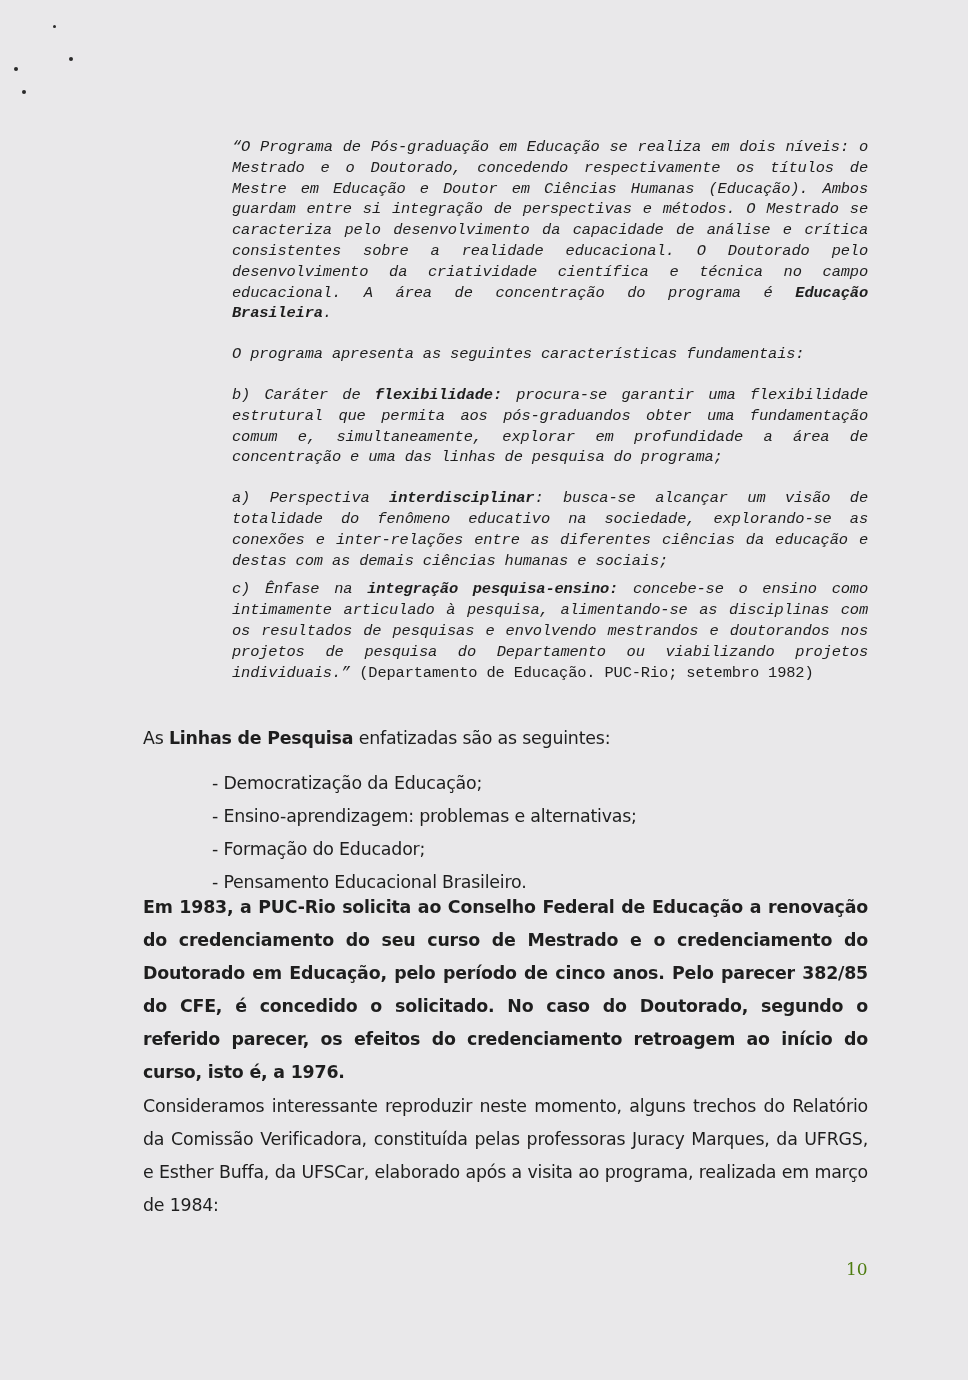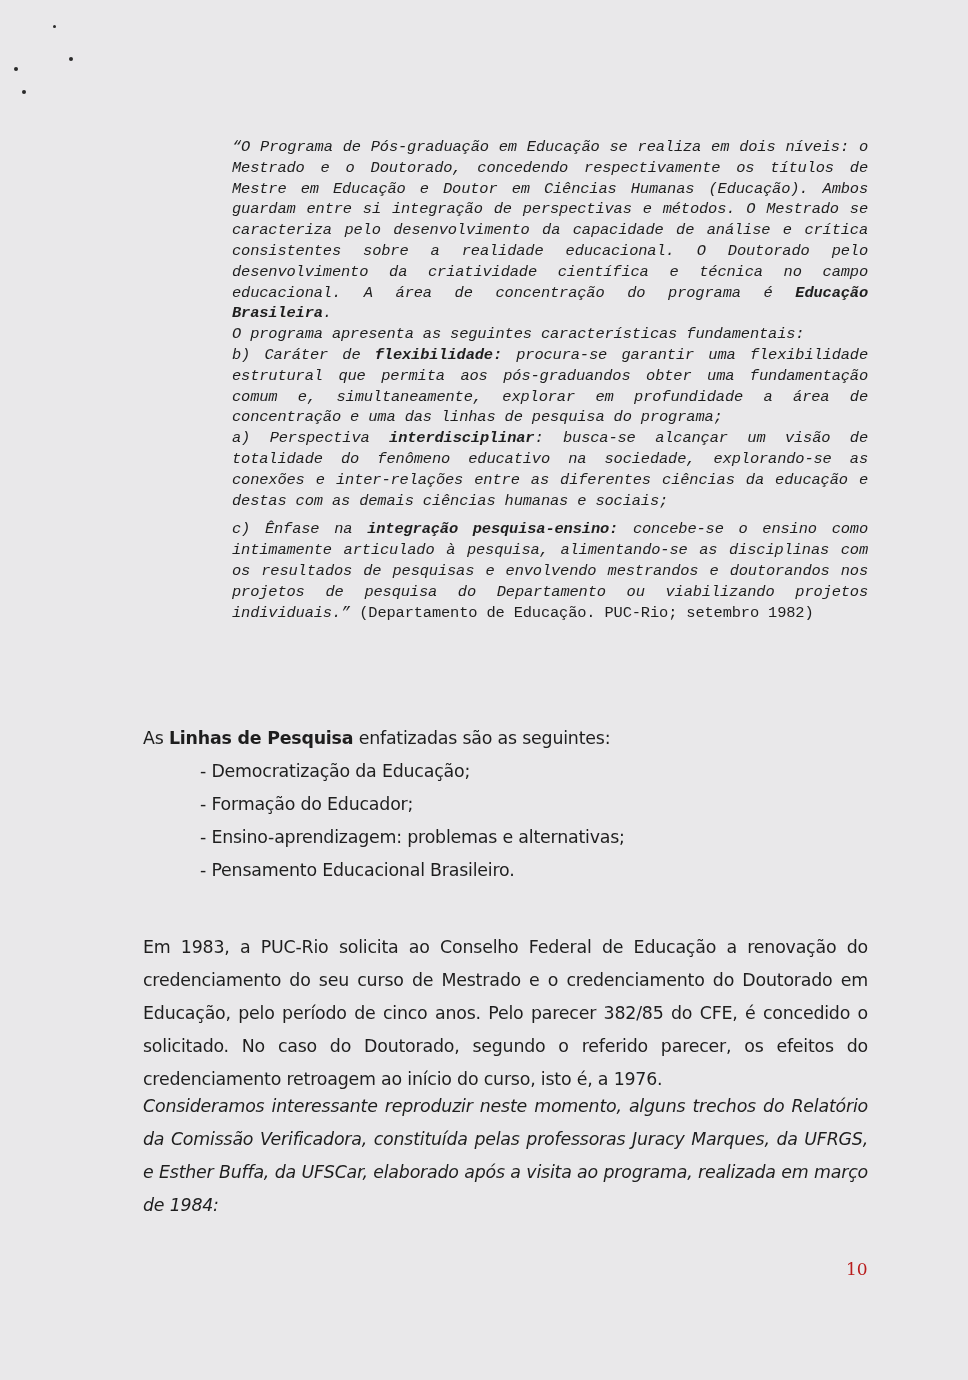--- a/index.html
+++ b/index.html
@@ -31,21 +31,21 @@
       font-size: 15.4px;
       line-height: 20.8px;
       text-align: justify;
       font-family: "DejaVu Sans", sans-serif;
       letter-spacing: -0.15px;
     }
     .quote-block p {
       margin: 0;
       font-family: Liberation Mono, monospace;
     }
-    .quote-block p.gap-lg { }
+    .quote-block p.gap-lg { margin-top: 20px; }
     .quote-block p.gap-md { margin-top: 8px; }
     .quote-block b { font-weight: bold; }
     .quote-block .upright { font-style: normal; }
 
     .main {
       position: absolute;
       left: 143px;
       width: 725px;
       font-size: 17.4px;
       line-height: 33px;
@@ -53,34 +53,34 @@
       letter-spacing: -0.2px;
     }
     .main p { margin: 0; text-align: justify; }
     .lines-intro { top: 722px; }
     .lines-list {
       position: absolute;
       left: 200px;
       top: 755px;
       font-size: 17.4px;
       line-height: 33px;
-      margin: 0;
+      margin: 12px;
       padding: 0;
       list-style: none;
       letter-spacing: -0.2px;
     }
-    .para-1983 { top: 931px; }
-    .para-consider { top: 1090px; font-style: italic; }
+    .para-1983 { top: 891px; font-weight: bold; }
+    .para-consider { top: 1090px; }
     .page-number {
       position: absolute;
       left: 846px;
       top: 1259px;
       font-family: "DejaVu Serif", serif;
       font-size: 17px;
-      color: #b91c1c;
+      color: #4d7c0f;
     }
   </style>
 </head>
 <body>
 
 <span class="dot" style="left:53px;top:25px;width:3px;height:3px;"></span>
 <span class="dot" style="left:69px;top:57px;"></span>
 <span class="dot" style="left:14px;top:67px;"></span>
 <span class="dot" style="left:22px;top:90px;"></span>
 
@@ -95,22 +95,22 @@
 
   <p class="gap-md"><span>c) Ênfase na </span><b>integração pesquisa-ensino:</b><span> concebe-se o ensino como intimamente articulado à pesquisa, alimentando-se as disciplinas com os resultados de pesquisas e envolvendo mestrandos e doutorandos nos projetos de pesquisa do Departamento ou viabilizando projetos individuais.”</span><span class="upright"> (Departamento de Educação. PUC-Rio; setembro 1982)</span></p>
 </div>
 
 <div class="main lines-intro">
   <p><span>As </span><b>Linhas de Pesquisa</b><span> enfatizadas são as seguintes:</span></p>
 </div>
 
 <ul class="lines-list">
   <li>- Democratização da Educação;</li>
+  <li>- Ensino-aprendizagem: problemas e alternativas;</li>
   <li>- Formação do Educador;</li>
-  <li>- Ensino-aprendizagem: problemas e alternativas;</li>
   <li>- Pensamento Educacional Brasileiro.</li>
 </ul>
 
 <div class="main para-1983">
   <p>Em 1983, a PUC-Rio solicita ao Conselho Federal de Educação a renovação do credenciamento do seu curso de Mestrado e o credenciamento do Doutorado em Educação, pelo período de cinco anos. Pelo parecer 382/85 do CFE, é concedido o solicitado. No caso do Doutorado, segundo o referido parecer, os efeitos do credenciamento retroagem ao início do curso, isto é, a 1976.</p>
 </div>
 
 <div class="main para-consider">
   <p>Consideramos interessante reproduzir neste momento, alguns trechos do Relatório da Comissão Verificadora, constituída pelas professoras Juracy Marques, da UFRGS, e Esther Buffa, da UFSCar, elaborado após a visita ao programa, realizada em março de 1984:</p>
 </div>

